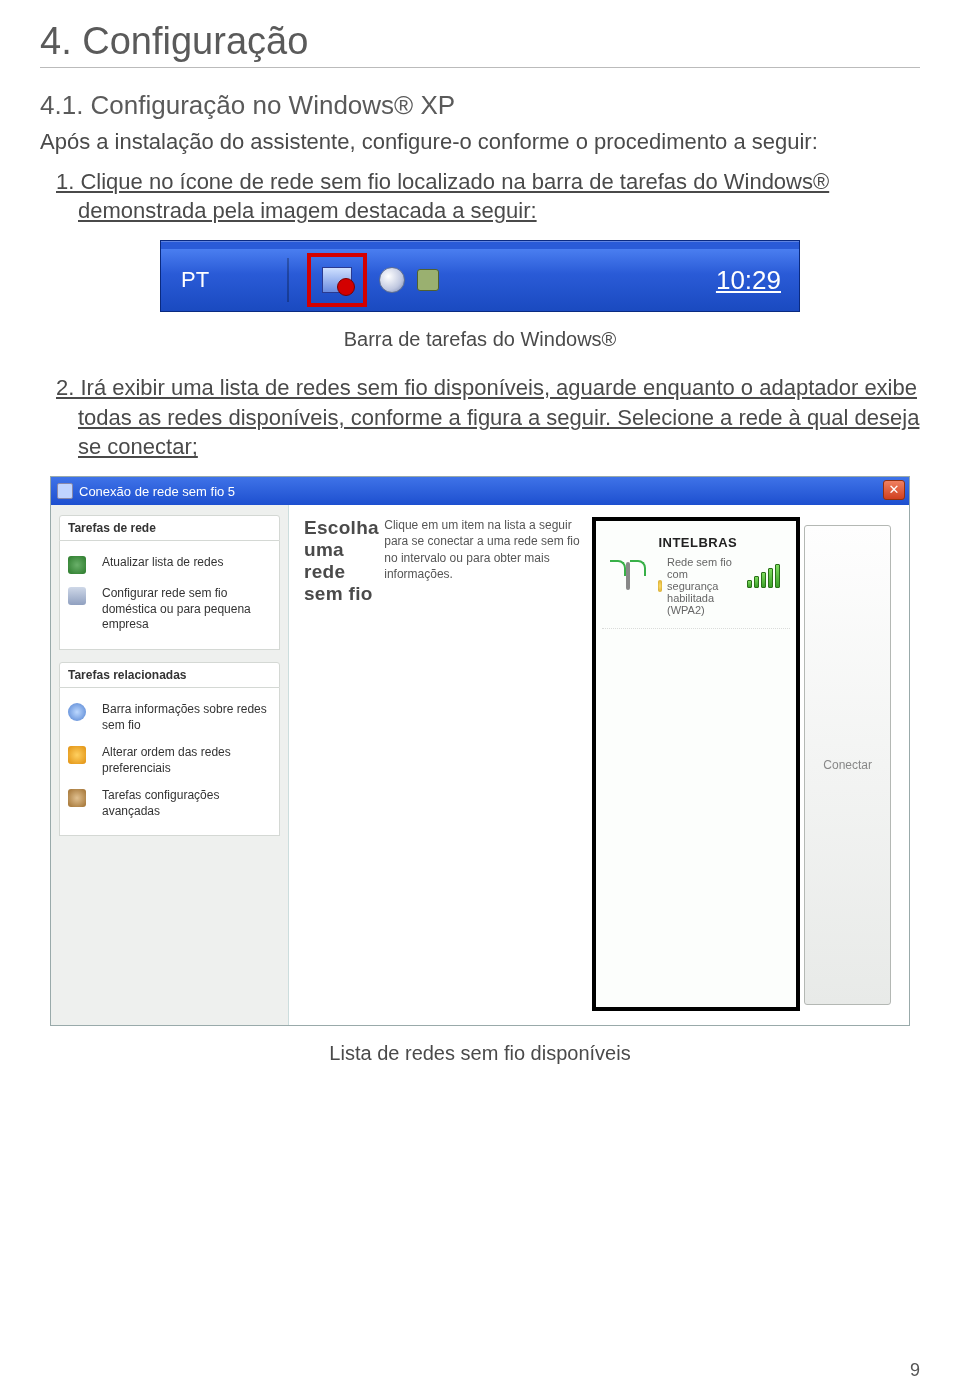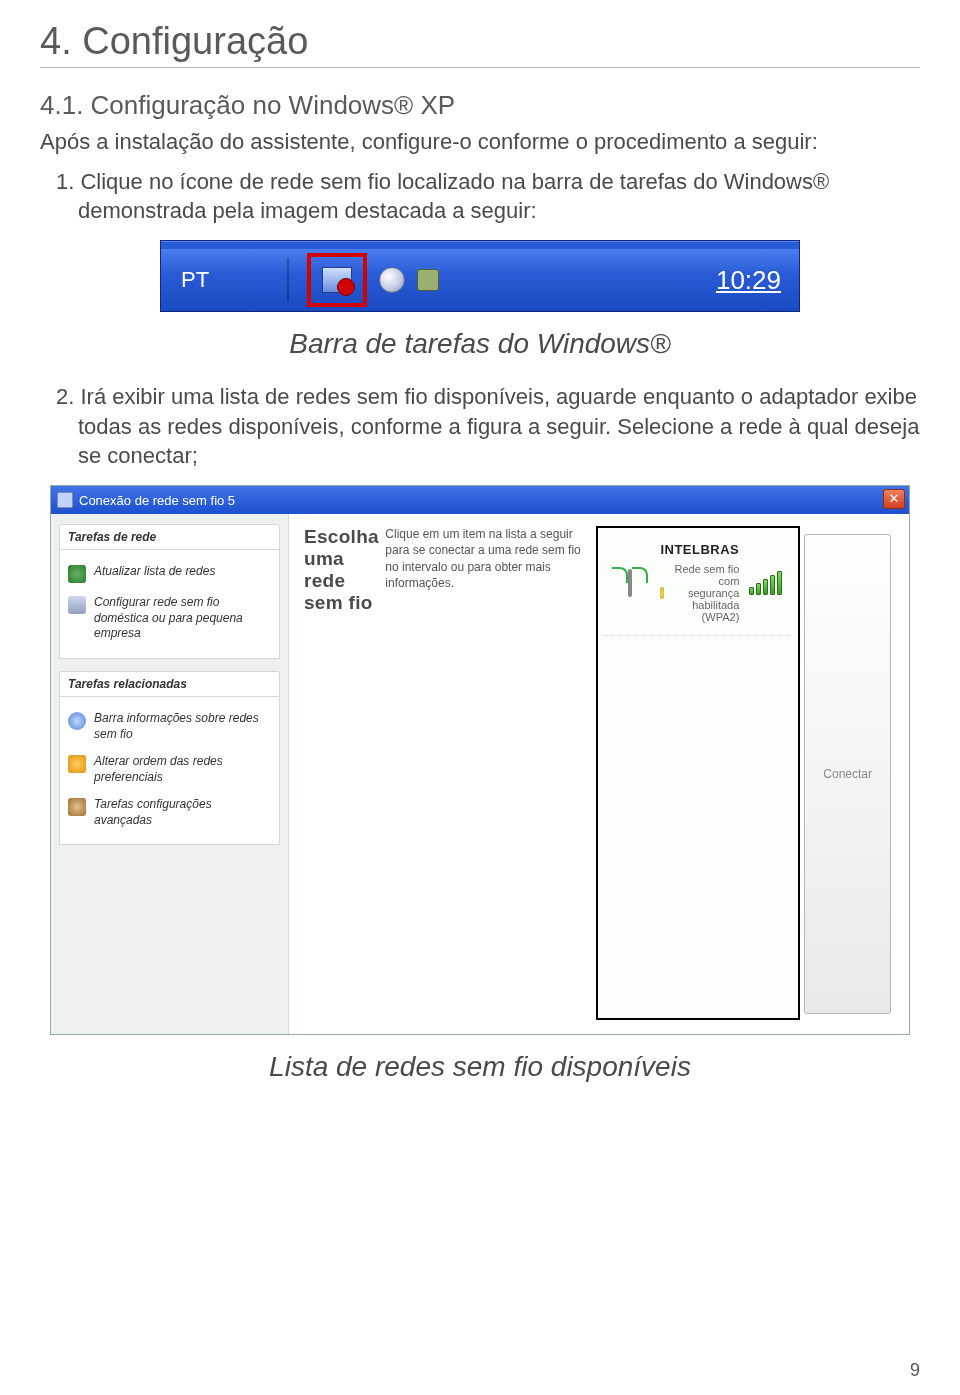--- a/index.html
+++ b/index.html
@@ -34,25 +34,25 @@
     font-size: 22px;
     line-height: 1.35;
     margin-bottom: 10px;
   }
   .step {
     font-size: 22px;
     line-height: 1.35;
     margin-left: 38px;
     text-indent: -22px;
     margin-bottom: 14px;
+    text-decoration: underline;
   }
   .caption {
-    font-style: italic;
     text-align: center;
-    font-size: 28px;
+    font-size: 20px;
     margin: 16px 0 22px 0;
   }
   
   .taskbar-fig {
     margin: 10px auto 0 auto;
     width: 640px;
     background: #2a5bd7;
     border: 1px solid #0a2a80;
     position: relative;
     height: 72px;
@@ -168,42 +168,41 @@
   .wifi-body {
     display: flex;
     min-height: 520px;
   }
   .wifi-side {
     width: 238px;
     background: #eef0ee;
     border-right: 1px solid #cdd;
     padding: 10px 8px;
     font-size: 12px;
-    font-style: italic;
   }
   .side-head {
     background: #fff;
     border: 1px solid #d4d8d4;
     border-radius: 3px 3px 0 0;
     padding: 5px 8px;
     font-weight: bold;
     color: #333;
     margin-top: 12px;
   }
   .side-head:first-child { margin-top: 0; }
   .side-group {
     background: #fff;
     border: 1px solid #d4d8d4;
     border-top: none;
     padding: 8px 8px 10px 8px;
   }
   .side-item {
     display: flex;
     align-items: flex-start;
-    gap: 8px;
+    gap: 16px;
     padding: 6px 0;
     color: #333;
     line-height: 1.3;
     cursor: pointer;
   }
   .side-ico {
     width: 18px; height: 18px;
     flex: 0 0 18px;
     border-radius: 3px;
     margin-top: 1px;
@@ -230,21 +229,21 @@
     margin-bottom: 10px;
     letter-spacing: 0.3px;
   }
   .wifi-main .desc {
     font-size: 12px;
     color: #555;
     line-height: 1.35;
     margin-bottom: 14px;
   }
   .net-list {
-    border: 2px solid #000000;
+    border: 4px solid #000000;
     background: #fcfefc;
     min-height: 380px;
     padding: 6px;
     flex: 1;
   }
   .net-item {
     display: flex;
     align-items: center;
     gap: 10px;
     padding: 8px 6px 12px 6px;
@@ -281,21 +280,20 @@
     color: #222;
     margin-bottom: 6px;
     letter-spacing: 0.5px;
   }
   .net-sub {
     font-size: 11px;
     color: #666;
     display: flex;
     align-items: center;
     gap: 5px;
-    text-align: right;
   }
   .lock-ico {
     width: 12px; height: 12px;
     background: radial-gradient(#ffe070,#d0a020);
     border-radius: 2px;
   }
   .signal {
     display: flex;
     align-items: flex-end;
     gap: 2px;

